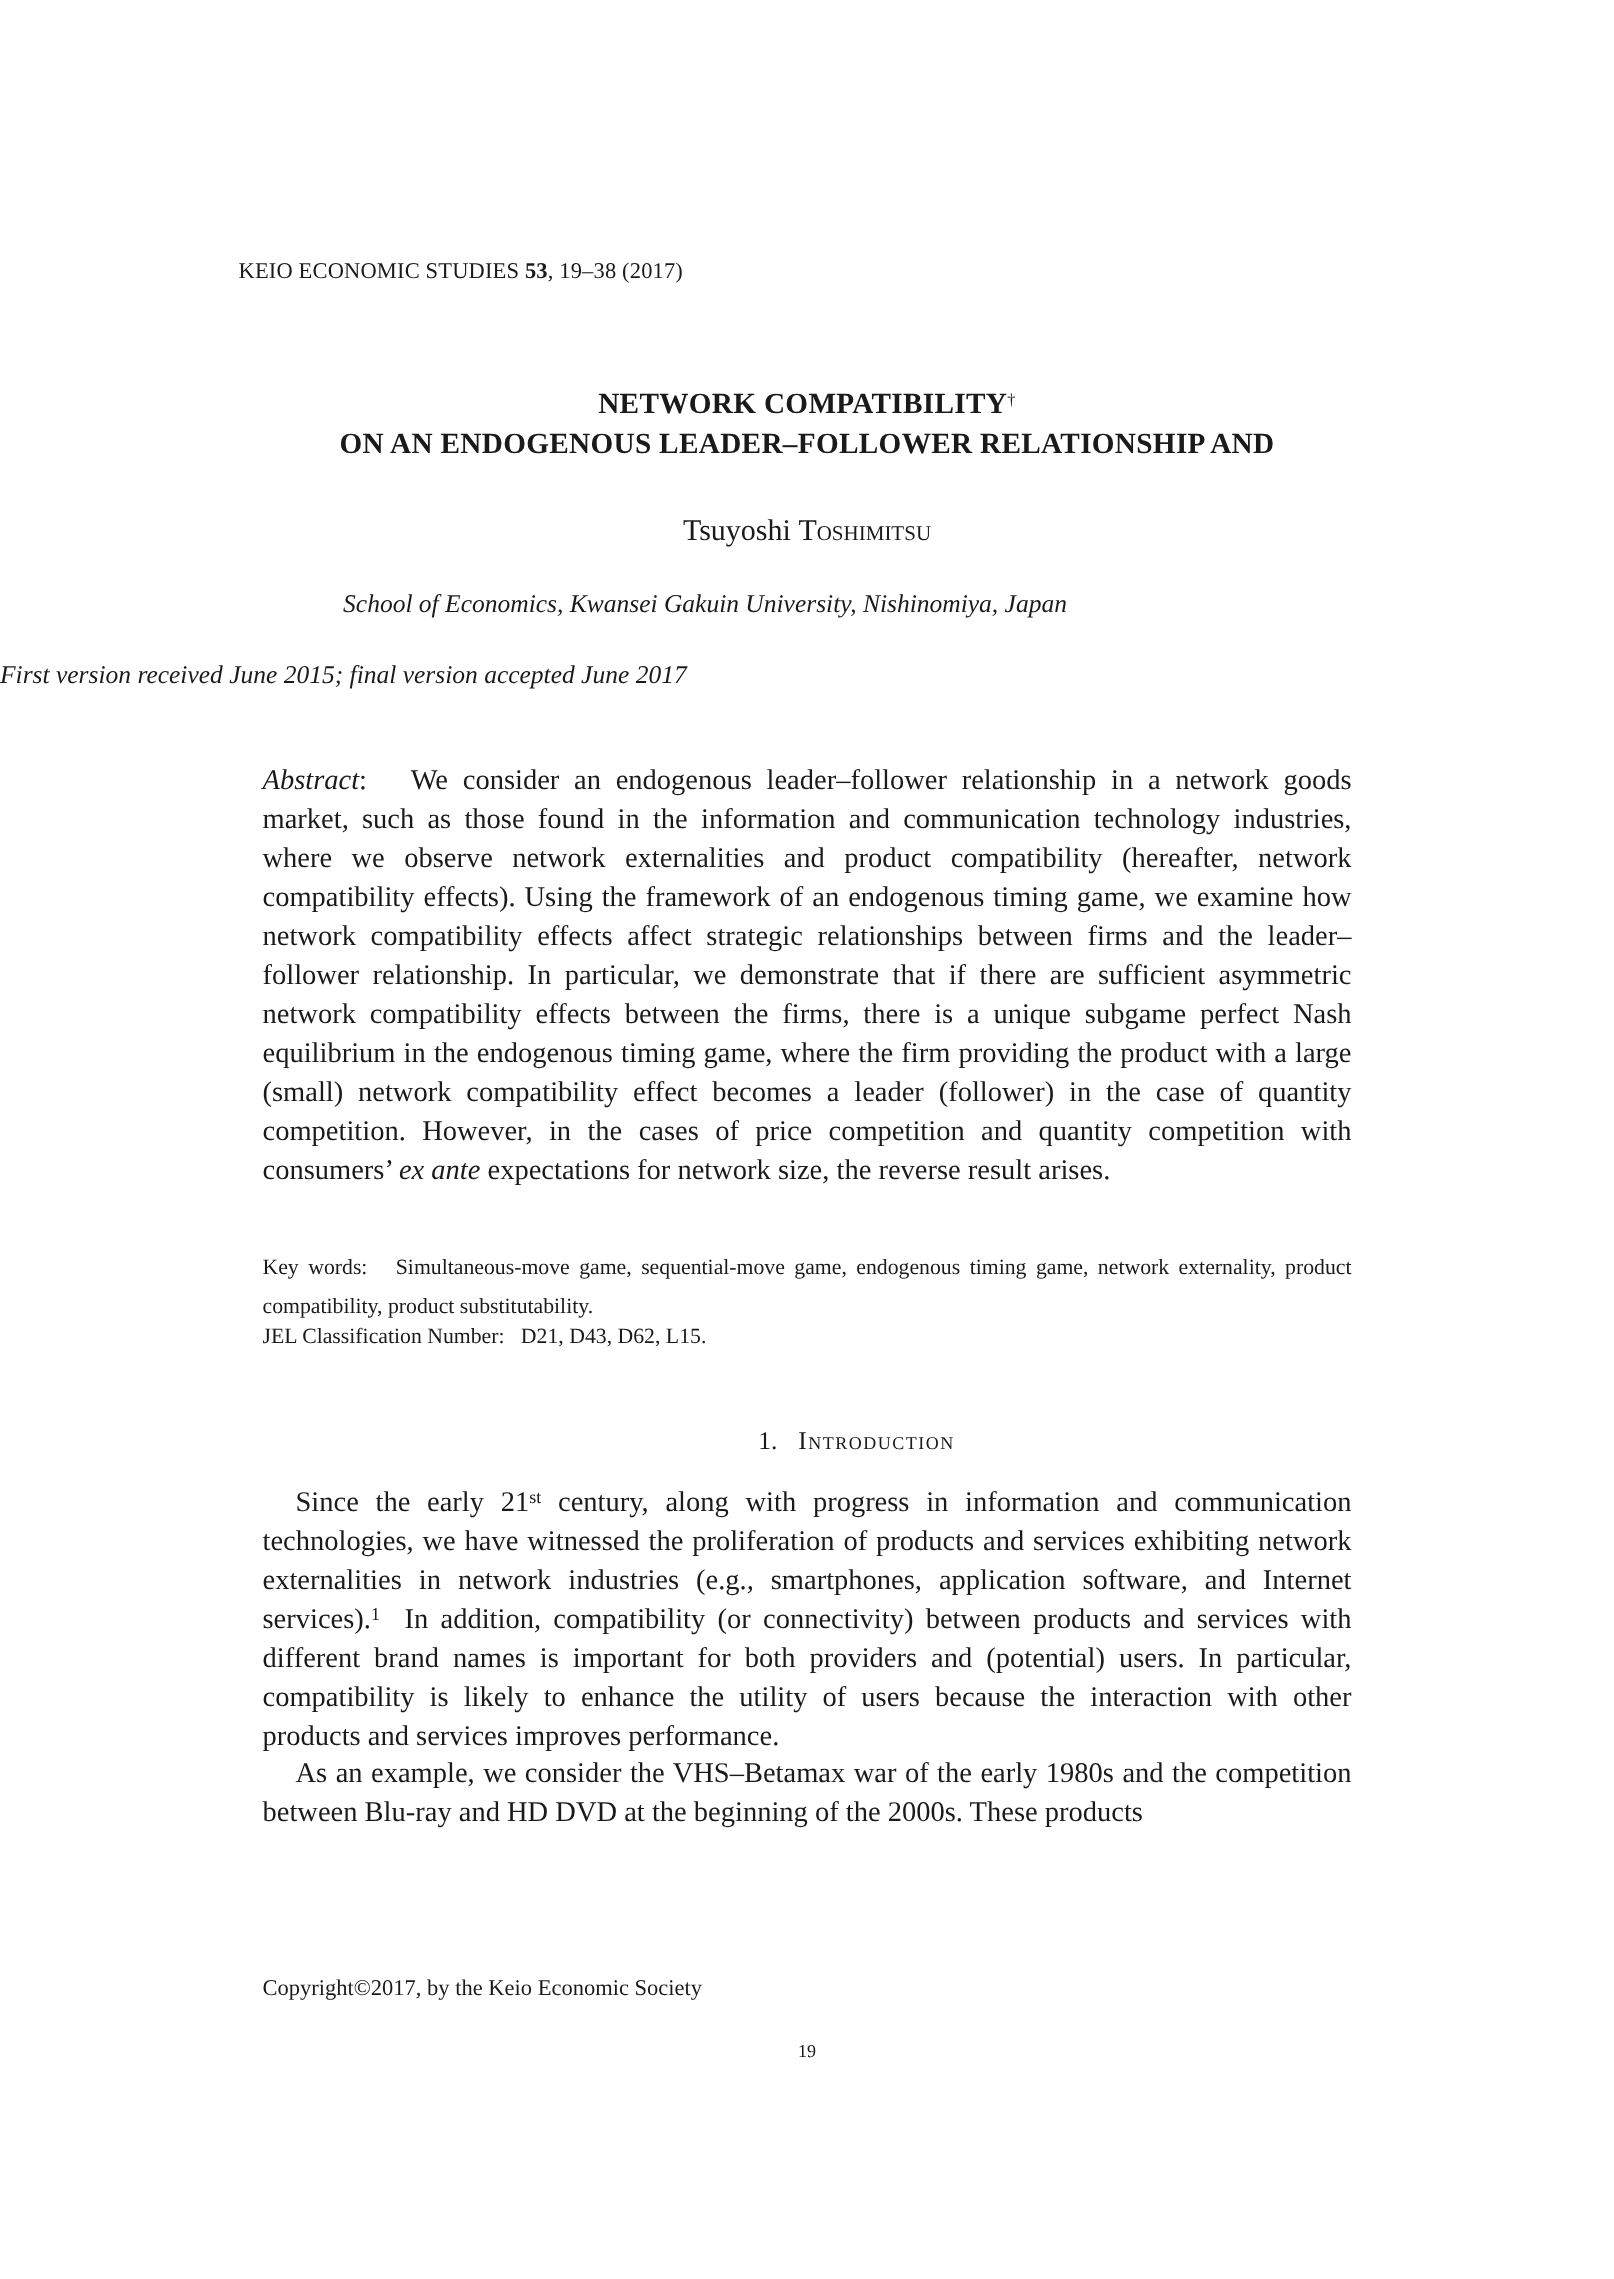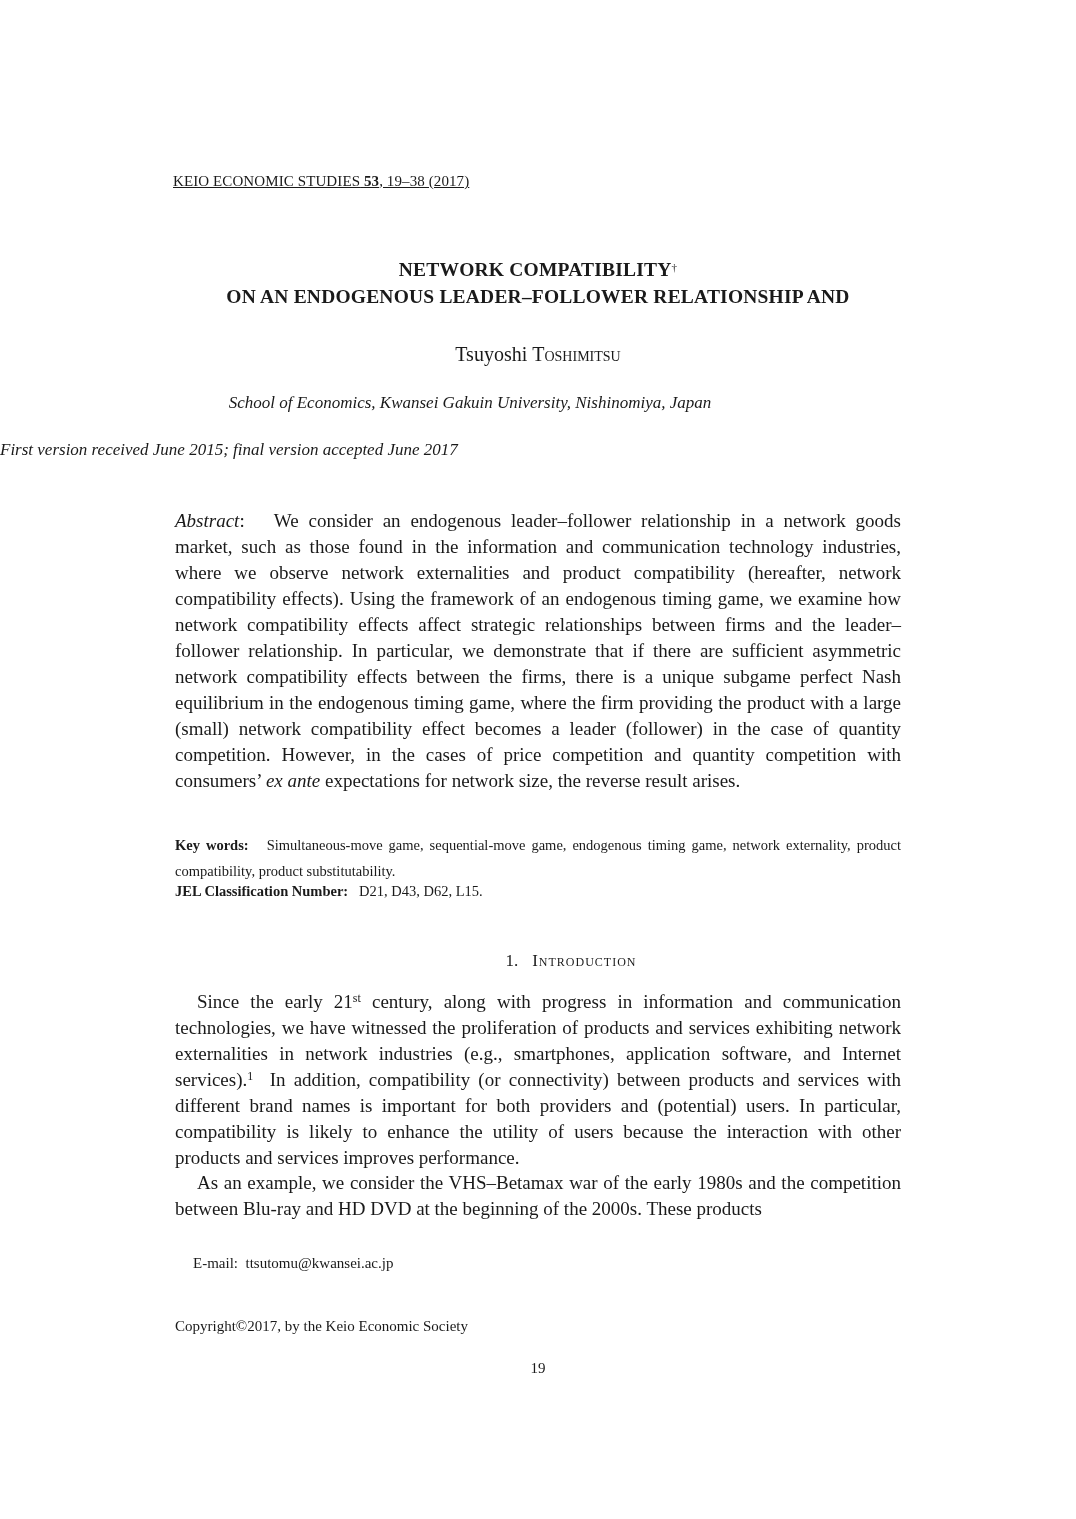--- a/index.html
+++ b/index.html
@@ -1,43 +1,43 @@
 <!DOCTYPE html>
 <html><head>
 <meta charset="utf-8">
 <style>
   html, body { margin: 0; padding: 0; background: #ffffff; }
   body {
     width: 1076px; height: 1519px; position: relative; overflow: hidden;
     font-family: "Liberation Serif", "DejaVu Serif", serif; color: #1a1a1a;
   }
   .abs { position: absolute; }
-  .journal { left: 173px; top: 173px; font-size: 15px; letter-spacing: 0.1px; text-decoration: underline; }
+  .journal { left: 159px; top: 173px; font-size: 15px; letter-spacing: 0.1px; }
   .journal b { font-weight: bold; }
   .title { left: 150px; width: 776px; top: 256px; text-align: center; font-weight: bold; font-size: 19.5px; line-height: 27px; letter-spacing: 0.2px; }
   .title sup { font-weight: normal; font-size: 11px; vertical-align: top; position: relative; top: -2px; }
   .author { left: 0; width: 1076px; top: 343px; text-align: center; font-size: 20px; }
   .author .sc { font-variant: small-caps; }
   .affil { left: 0; width: 940px; top: 393px; text-align: center; font-style: italic; font-size: 17px; }
   .dates { left: 0; width: 1076px; top: 440px; text-align: left; font-style: italic; font-size: 17px; }
   .para { left: 175px; width: 726px; font-size: 19px; line-height: 26px; text-align: justify; }
   .abstract { top: 508px; }
   .abstract .lbl { font-style: italic; }
   .kw { left: 175px; width: 726px; top: 832px; font-size: 14.5px; line-height: 26px; text-align: justify; }
-  .kw b, .jel b { font-weight: bold; }
+  .kw b, .jel b { font-weight: normal; }
   .jel { left: 175px; top: 883px; font-size: 14.5px; }
   .sec { left: 0; width: 1076px; top: 951px; text-align: center; font-size: 17px; padding-left: 33px; }
   .sec .sc { font-variant: small-caps; letter-spacing: 1px; margin-left: 14px; }
   .intro { top: 989px; text-indent: 22px; }
   .intro2 { top: 1170px; text-indent: 22px; }
   .intro sup, .intro2 sup { font-size: 12px; vertical-align: top; position: relative; top: -4px; }
   .fn { left: 193px; top: 1252px; font-size: 15px; line-height: 23px; }
   .fn sup { font-size: 10px; vertical-align: top; position: relative; top: -2px; }
   .copy { left: 175px; top: 1318px; font-size: 15px; }
-  .pagenum { left: 0; width: 1076px; top: 1360px; text-align: center; font-size: 15px; }
+  .pagenum { left: 0; width: 1076px; top: 1360px; text-align: center; font-size: 12px; }
 </style>
 </head>
 <body>
 
 <div class="abs journal"><span>KEIO ECONOMIC STUDIES</span> <b>53</b><span>, 19–38 (2017)</span></div>
 
 <div class="abs title">
   <div><span>NETWORK COMPATIBILITY</span><sup>†</sup></div>
   <div>ON AN ENDOGENOUS LEADER–FOLLOWER RELATIONSHIP AND</div>
 </div>
@@ -54,18 +54,17 @@
 
 <div class="abs jel"><b>JEL Classification Number:</b>&nbsp;&nbsp;&nbsp;<span>D21, D43, D62, L15.</span></div>
 
 <div class="abs sec"><span>1.</span><span class="sc">Introduction</span></div>
 
 <div class="abs para intro"><span>Since the early 21</span><sup>st</sup><span> century, along with progress in information and communication technologies, we have witnessed the proliferation of products and services exhibiting network externalities in network industries (e.g., smartphones, application software, and Internet services).</span><sup>1</sup><span style="white-space:pre-wrap">  In addition, compatibility (or connectivity) between products and services with different brand names is important for both providers and (potential) users. In particular, compatibility is likely to enhance the utility of users because the interaction with other products and services improves performance.</span></div>
 
 <div class="abs para intro2">As an example, we consider the VHS–Betamax war of the early 1980s and the competition between Blu-ray and HD DVD at the beginning of the 2000s. These products</div>
 
 <div class="abs fn">
-  <div style="white-space:pre">E-mail:  ttsutomu@kwansei.ac.jp</div>
 </div>
 
 <div class="abs copy">Copyright©2017, by the Keio Economic Society</div>
 
 <div class="abs pagenum">19</div>
 
 </body></html>

